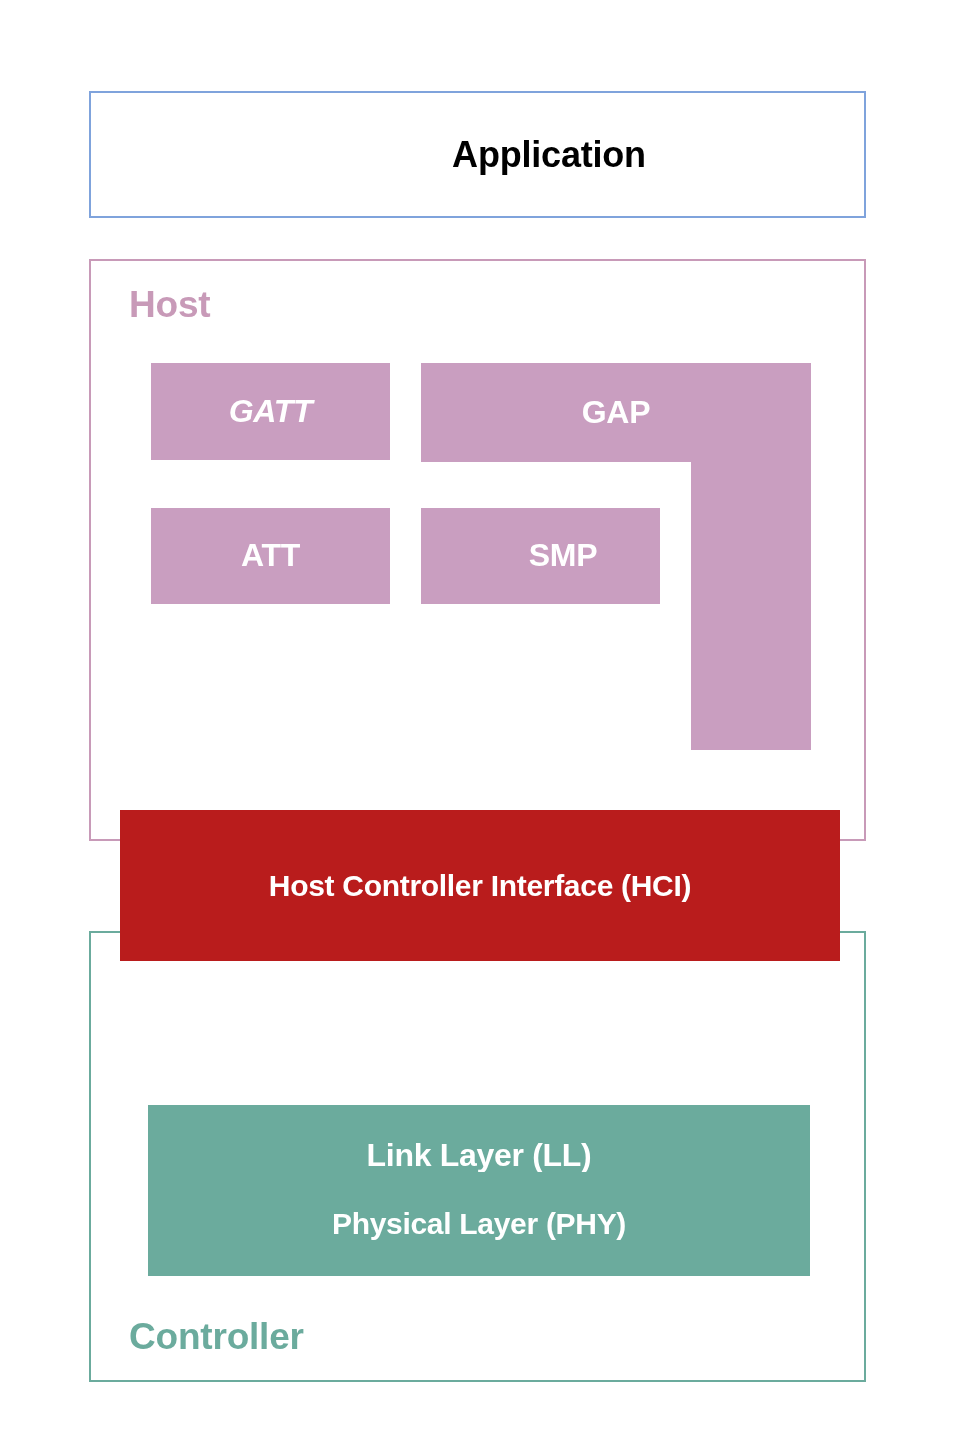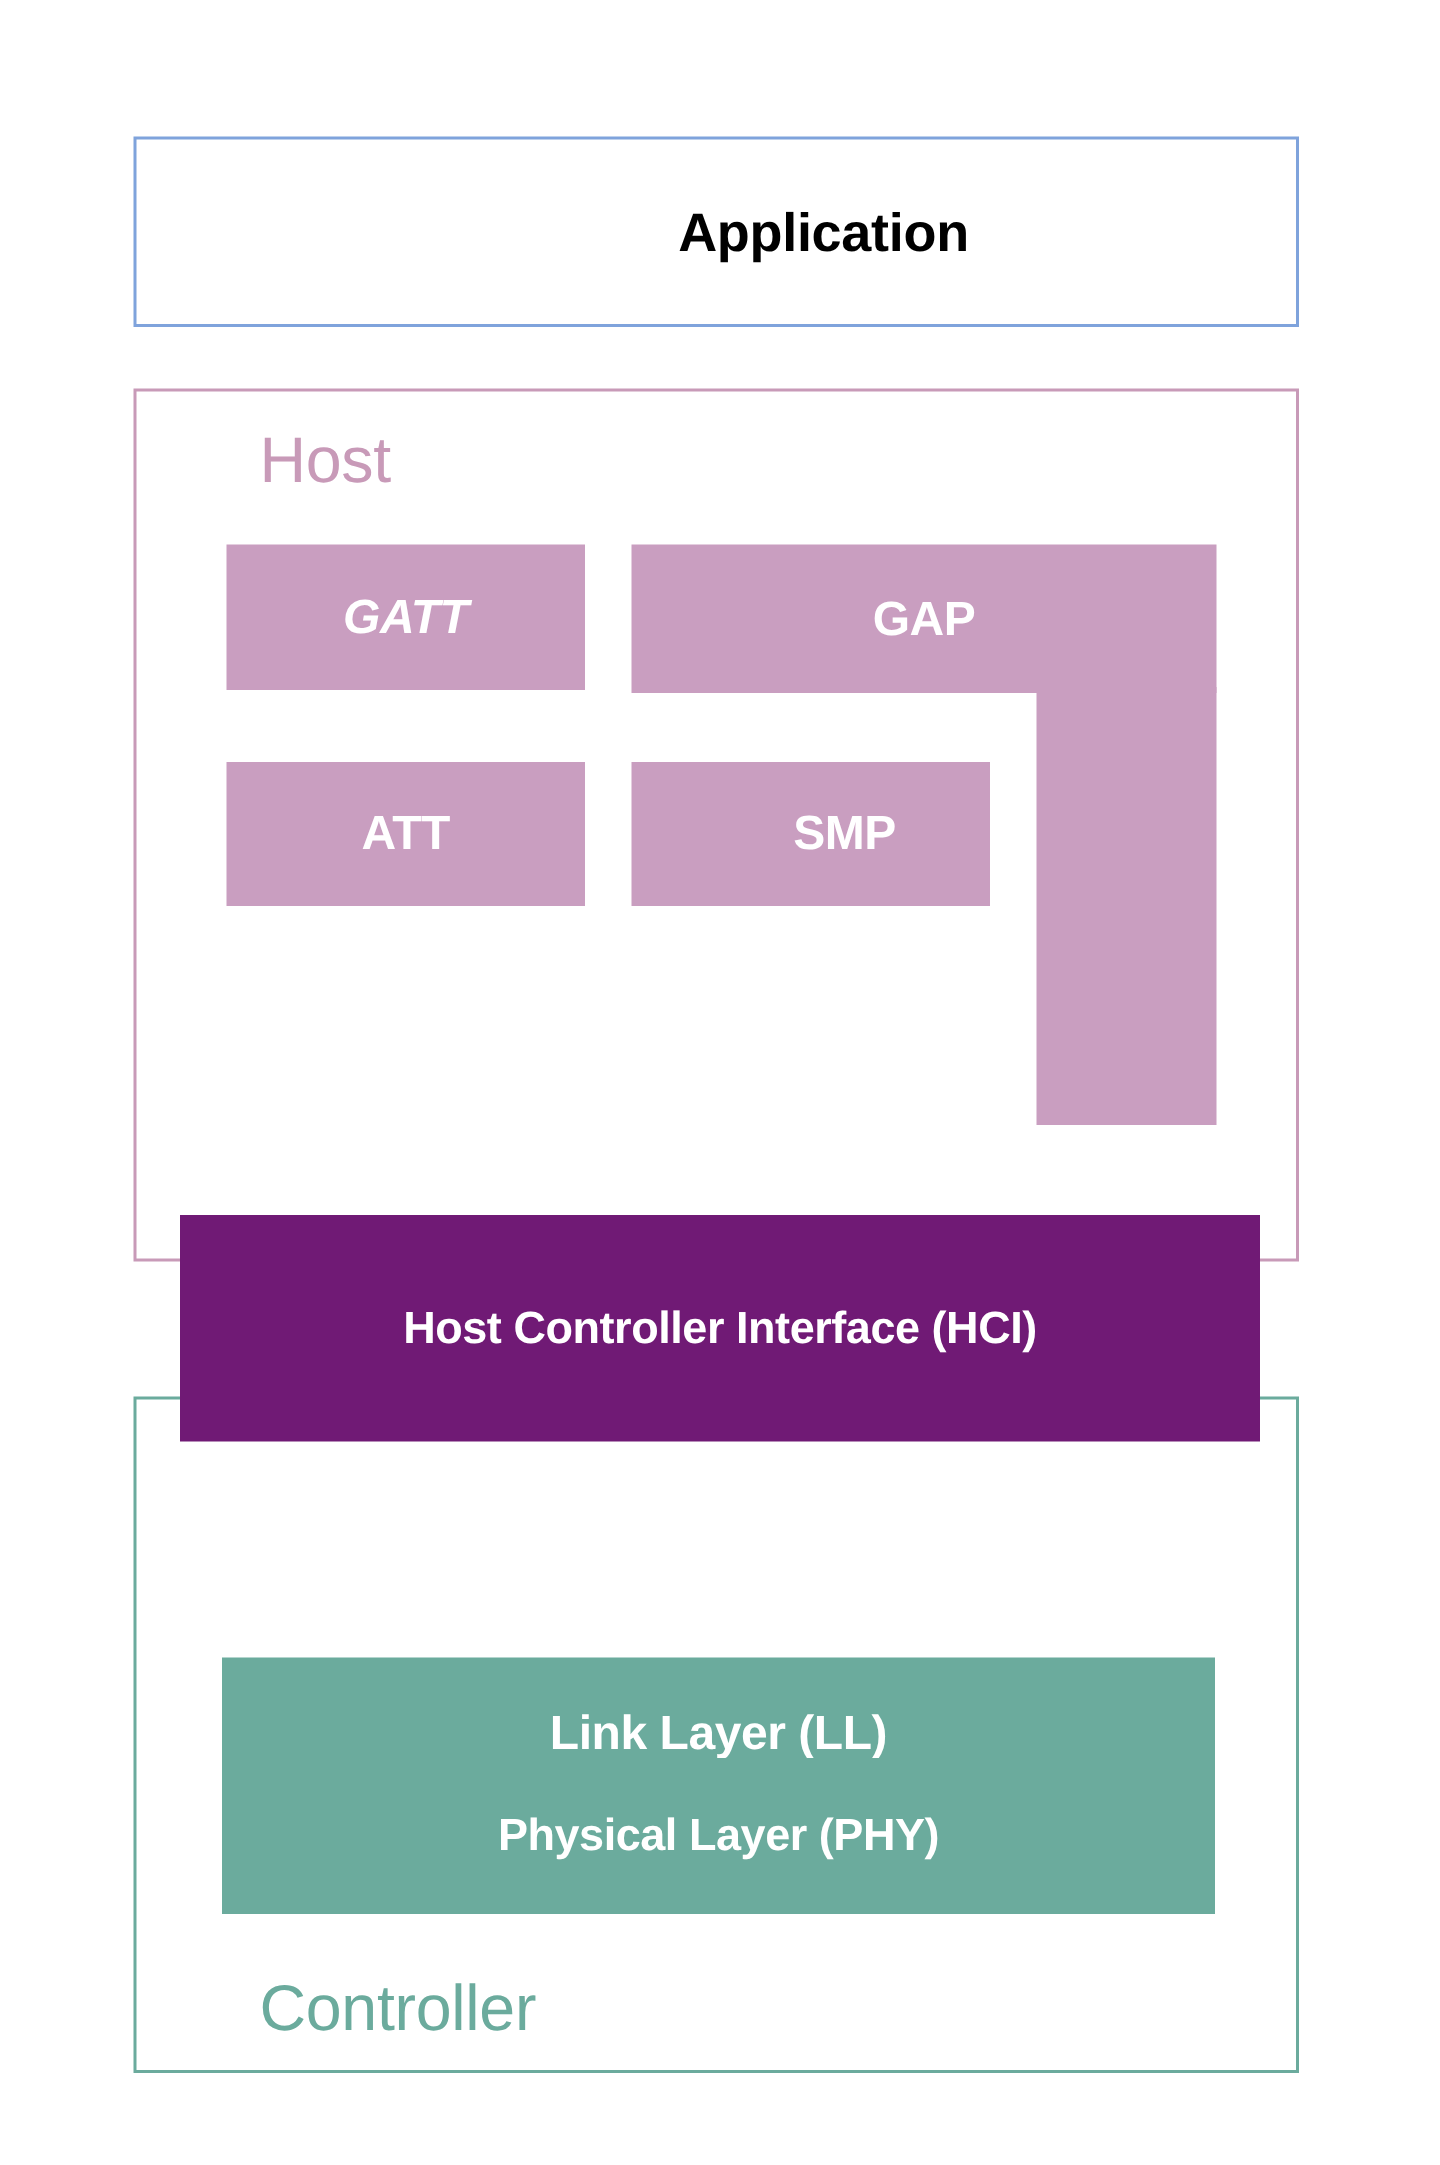--- a/index.html
+++ b/index.html
@@ -49,26 +49,25 @@
     left: 89px;
     top: 931px;
     width: 777px;
     height: 451px;
     border: 2px solid #6bab9d;
   }
 
   
   .group-label {
     position: absolute;
-    font-weight: normal;
-    font-size: 43px;
+    font-weight: bold;
+    font-size: 37px;
     letter-spacing: -0.2px;
     white-space: nowrap;
     line-height: 1;
-    margin-left: 44px;
   }
 
   .host-label {
     left: 129px;
     top: 286px;
     color: #c89ab8;
   }
 
   .controller-label {
     left: 129px;
@@ -100,21 +99,21 @@
     align-items: center;
     justify-content: center;
     color: #ffffff;
     font-weight: bold;
     letter-spacing: -0.3px;
     text-align: center;
     line-height: 1.05;
   }
 
   .block-host   { background: #c99ec0; }
-  .block-hci    { background: #701a75; }
+  .block-hci    { background: #b91c1c; }
   .block-ctrl   { background: #6bab9d; }
 
   
   .blk-gatt {
     left: 151px;  top: 363px;
     width: 239px; height: 97px;
     font-size: 32px;
     font-style: italic;
   }
 

